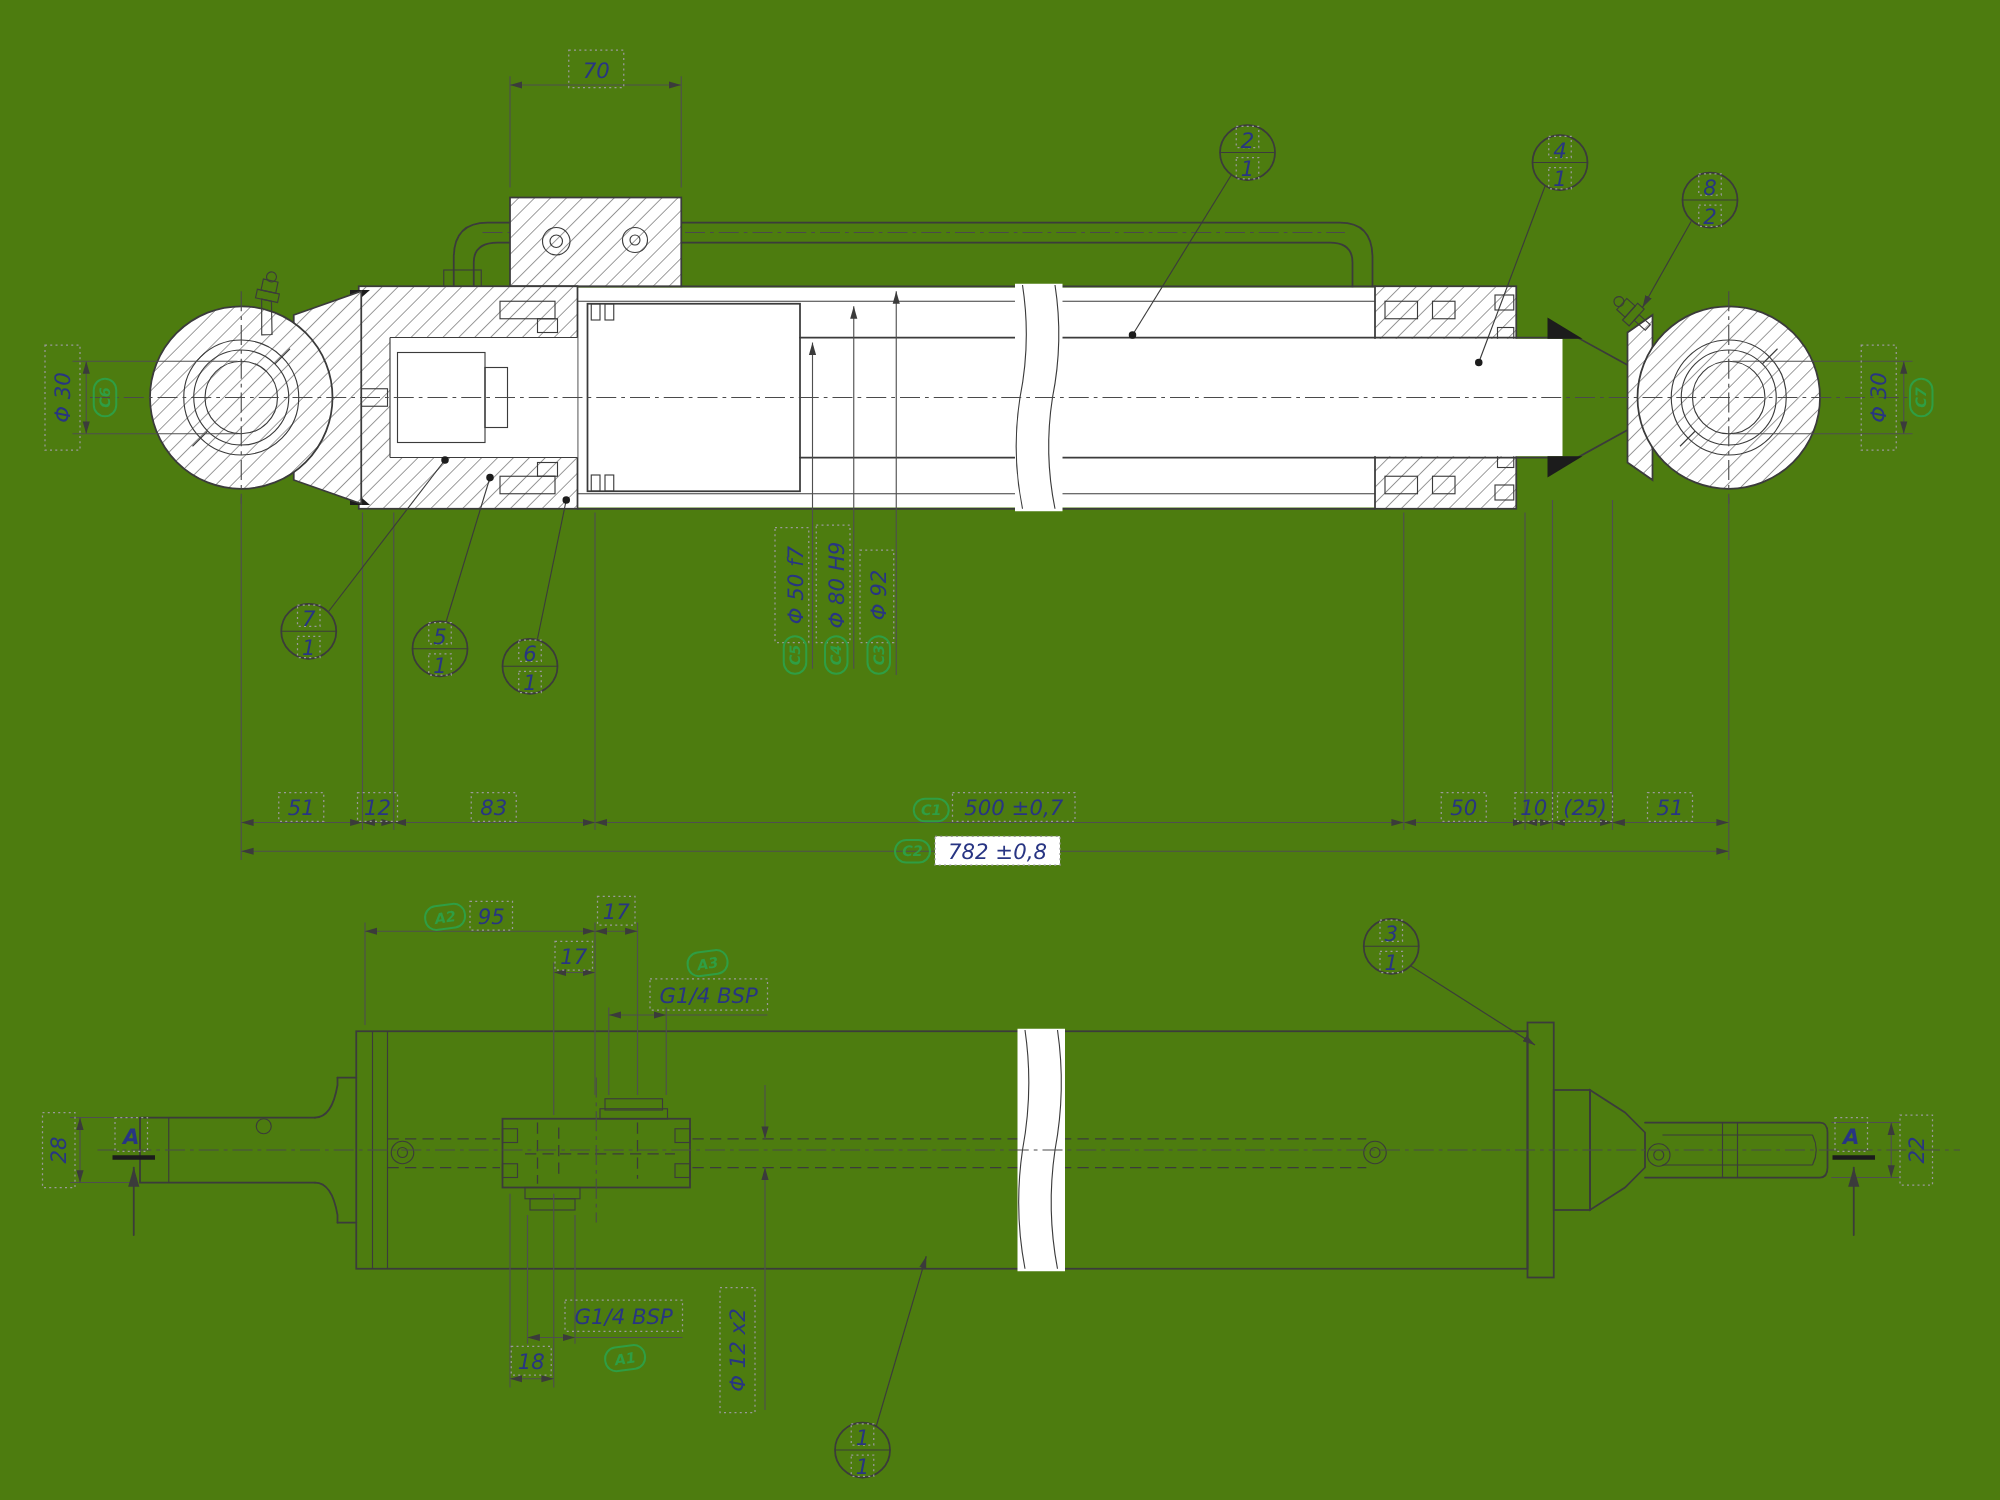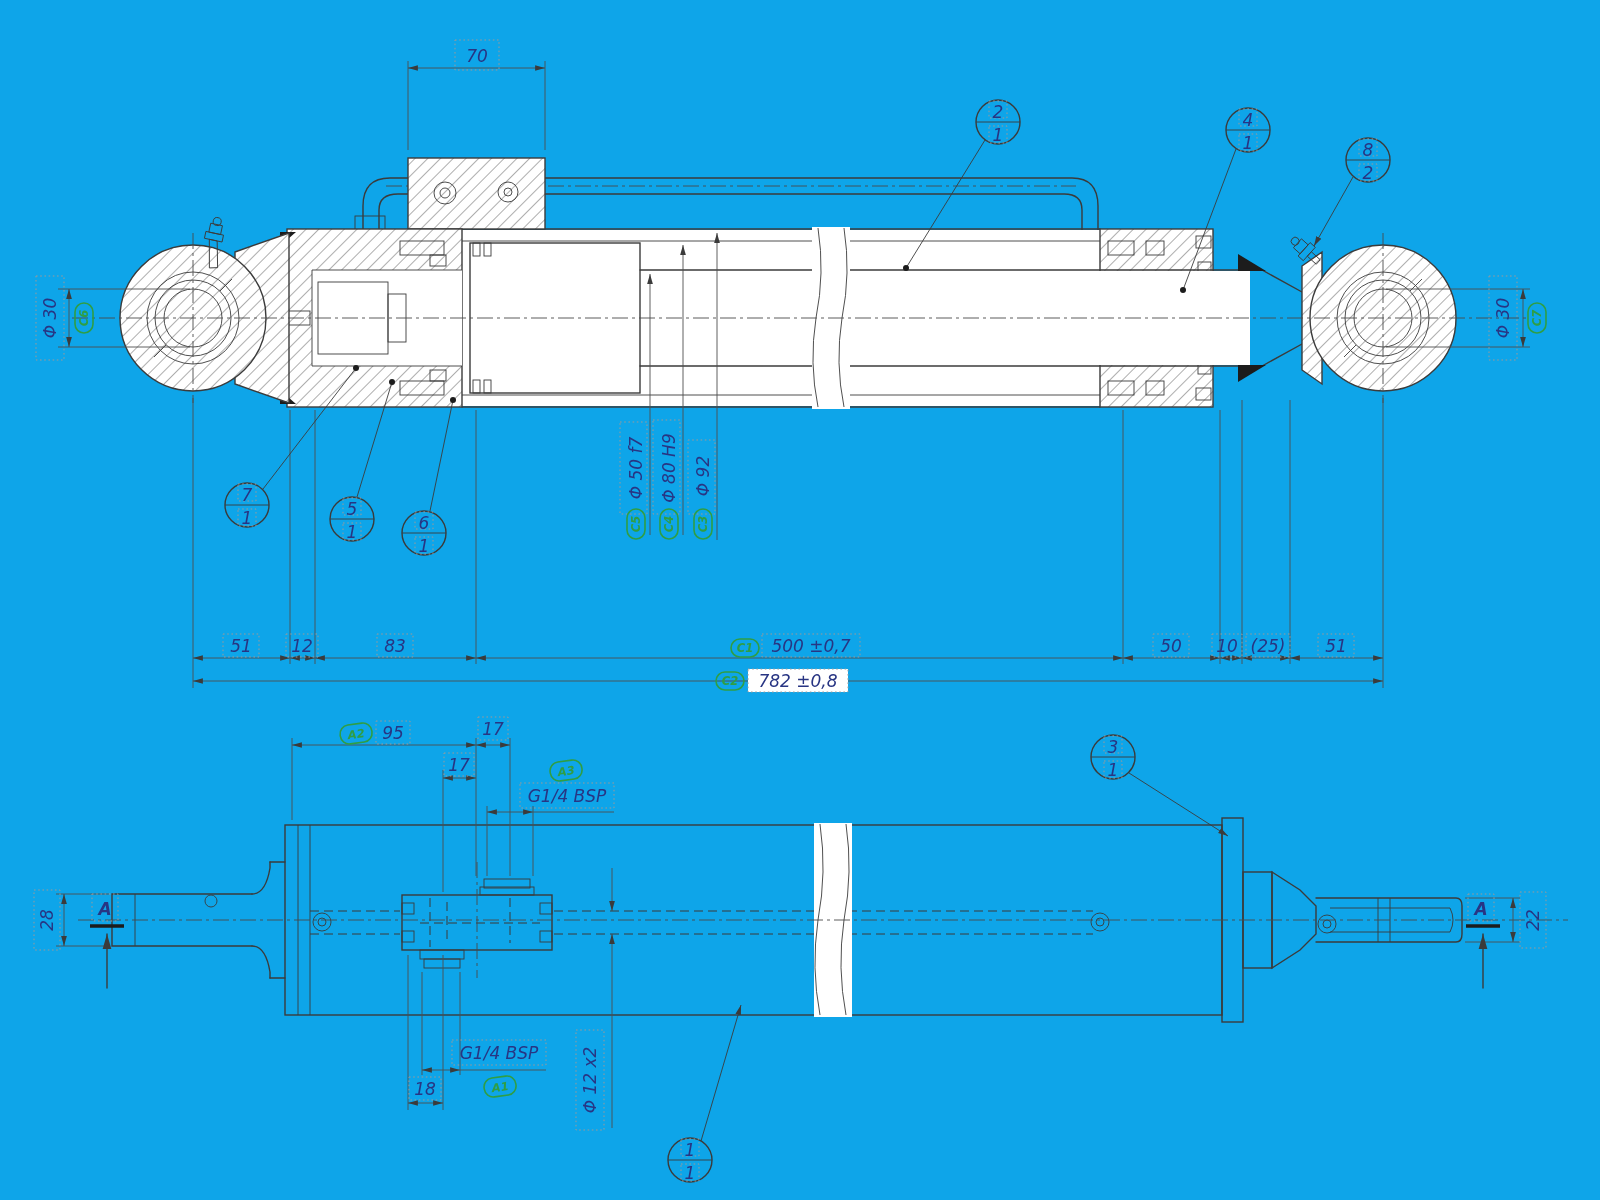--- a/index.html
+++ b/index.html
@@ -1,16 +1,16 @@
 <!DOCTYPE html>
 <html><head>
 <meta charset="utf-8">
 <style>
   html,body{margin:0;padding:0;background:#ffffff;}
-  .page{width:1600px;height:1200px;position:relative;background:#0ea5e9;overflow:hidden;}
+  .page{width:1600px;height:1200px;position:relative;background:#4d7c0f;overflow:hidden;}
   svg{display:block;}
   
   .ol{stroke:#3b3b3b;stroke-width:1.4;fill:none;stroke-linecap:round;}
   .tl{stroke:#3b3b3b;stroke-width:0.9;fill:none;}
   .cl{stroke:#4a4a4a;stroke-width:0.9;fill:none;stroke-dasharray:16 4 3 4;}
   .hid{stroke:#3b3b3b;stroke-width:1;fill:none;stroke-dasharray:9 5;}
   .dim{stroke:#4f4f4f;stroke-width:0.9;fill:none;}
   .dotbox{stroke:#9a9a9a;stroke-width:1;fill:none;stroke-dasharray:1.6 2.6;}
   .dotboxw{stroke:#9a9a9a;stroke-width:1;fill:#fff;stroke-dasharray:1.6 2.6;}
   .oval{stroke:#2f9e44;stroke-width:1.6;fill:none;}

